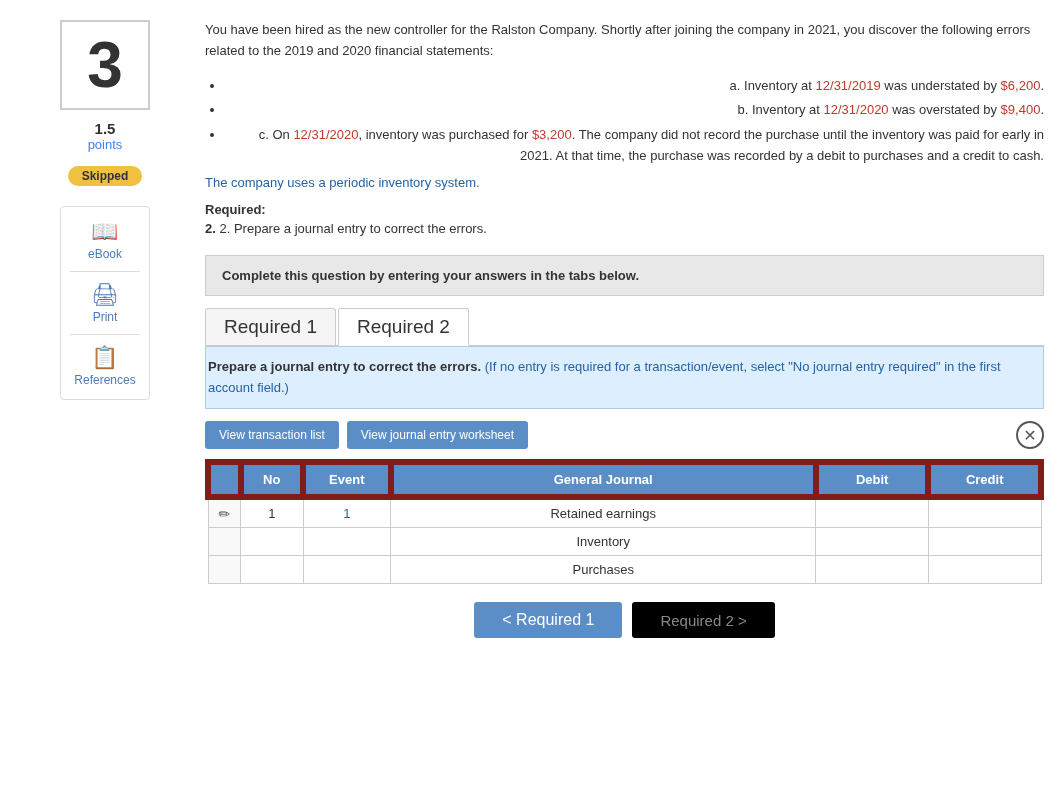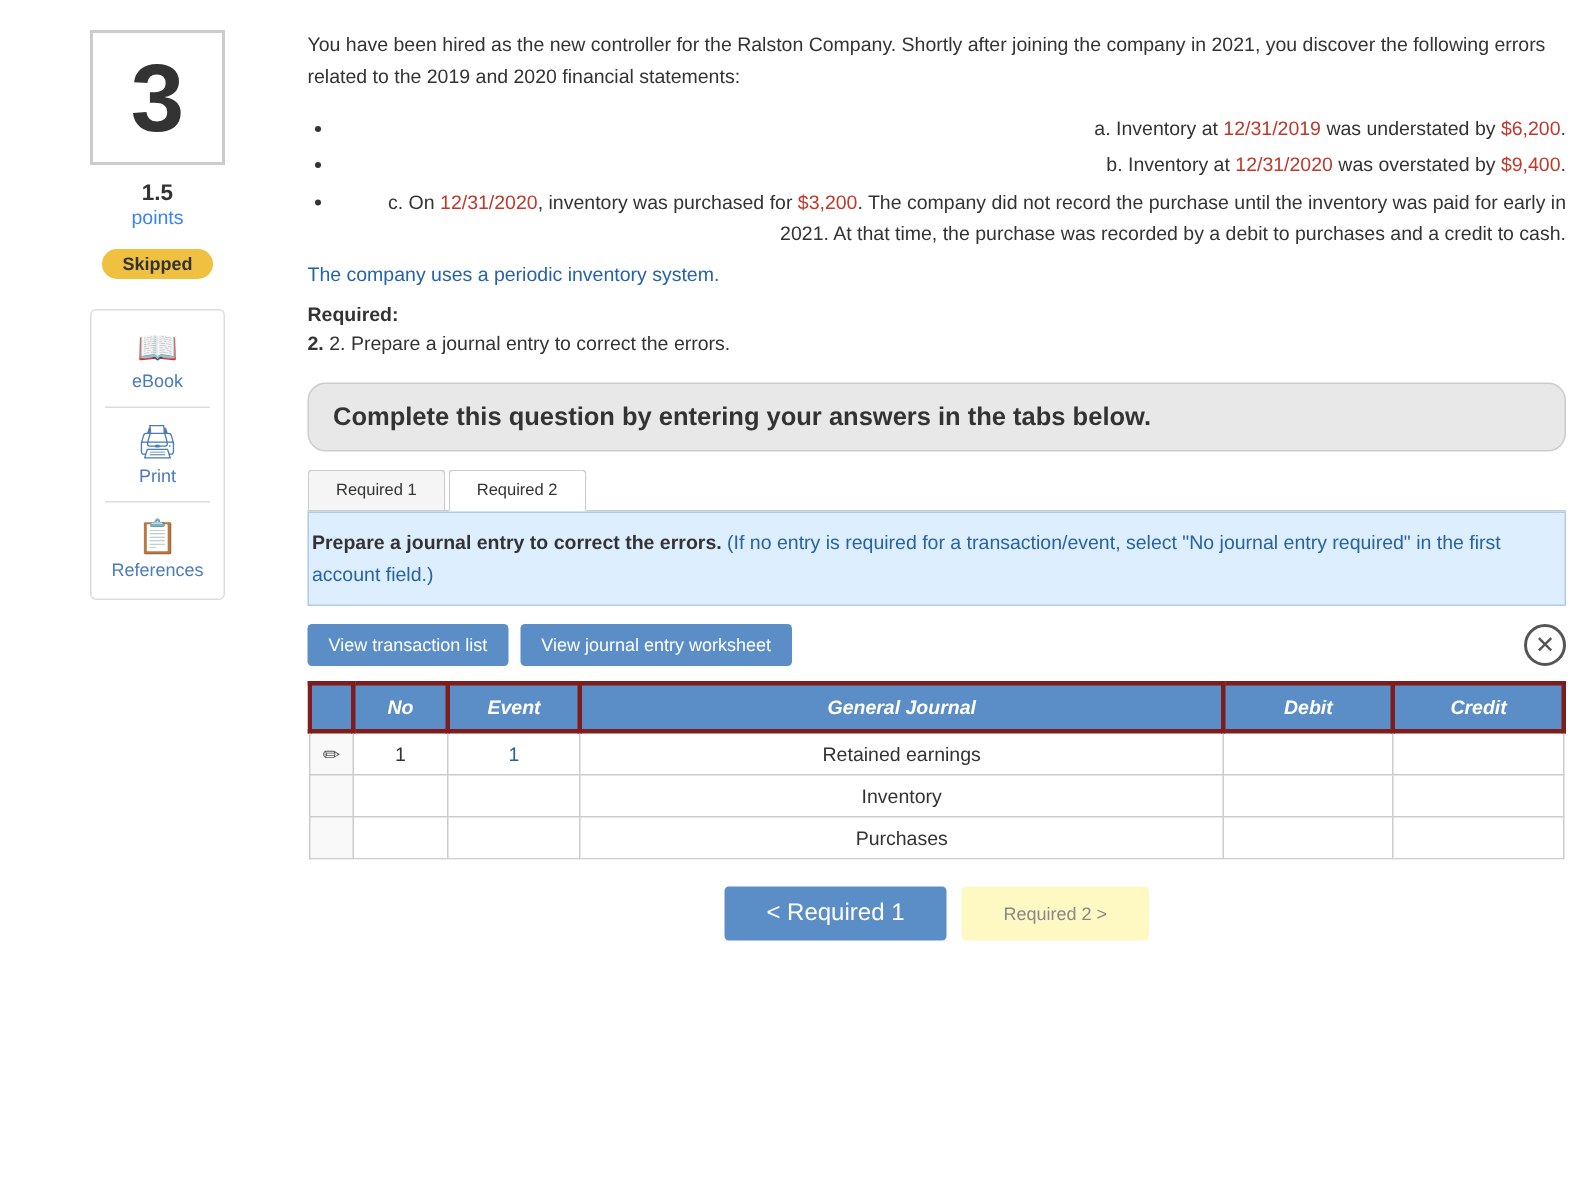--- a/index.html
+++ b/index.html
@@ -39,28 +39,28 @@
     
     .blue-text { color: #2563a6; }
     .red-text { color: #c0392b; }
     
     .periodic-text { color: #2563a6; font-size: 13px; margin-bottom: 12px; }
     
     .required-section { margin-bottom: 10px; }
     
     .complete-question-box {
       background: #e8e8e8; border: 1px solid #ccc;
-      padding: 12px 16px; font-size: 17px; font-weight: bold;
-      margin-bottom: 12px; border-radius: 12px; margin-top: 19px;
+      padding: 12px 16px; font-size: 13px; font-weight: bold;
+      margin-bottom: 12px; border-radius: 0; margin-top: 19px;
     }
     
     
     .tabs-row { display: flex; border-bottom: 1px solid #ccc; margin-bottom: 0; }
     .tab {
-      padding: 7px 18px; font-size: 11px; cursor: pointer;
+      padding: 7px 18px; font-size: 19px; cursor: pointer;
       border: 1px solid #ccc; border-bottom: none; background: #f5f5f5;
       margin-right: 2px; border-radius: 3px 3px 0 0;
     }
     .tab.active { background: #fff; font-weight: normal; border-bottom: 1px solid #fff; margin-bottom: -1px; }
     
     
     .info-box {
       background: #ddeeff; border: 1px solid #b0cce8;
       padding: 10px 2px; font-size: 13px; line-height: 1.6;
       margin-bottom: 12px;
@@ -80,21 +80,21 @@
       font-size: 16px; cursor: pointer; color: #555;
     }
     
     
     .journal-table-wrapper { overflow-x: auto; }
     .journal-table {
       border-collapse: collapse; width: 100%; font-size: 13px;
     }
     .journal-table th {
       background: #5b8ec7; color: #fff; padding: 7px 10px;
-      text-align: center; border: 3px solid #7f1d1d; font-style: italic;
+      text-align: center; border: 6px solid #7f1d1d;
     }
     .journal-table td {
       border: 1px solid #ccc; padding: 6px 10px; text-align: center;
     }
     .journal-table td.text-left { text-align: center; }
     .journal-table .edit-cell { background: #f9f9f9; width: 22px; padding: 4px; }
     .pencil-icon { font-size: 14px; color: #555; cursor: pointer; }
     
     .col-no { width: 50px; }
     .col-event { width: 70px; }
@@ -102,22 +102,22 @@
     .col-debit { width: 90px; }
     .col-credit { width: 90px; }
     
     
     .nav-buttons-row { display: flex; justify-content: center; gap: 10px; margin-top: 18px; }
     .nav-btn-active {
       background: #5b8ec7; color: #fff; border: none;
       padding: 9px 28px; font-size: 16px; cursor: pointer; border-radius: 3px;
     }
     .nav-btn-inactive {
-      background: #fef9c3; color: #888; border: none;
-      padding: 9px 28px; font-size: 12px; cursor: default; border-radius: 3px;
+      background: #000000; color: #888; border: none;
+      padding: 9px 28px; font-size: 15px; cursor: default; border-radius: 3px;
     }
   </style>
 </head>
 <body>
 
 <div class="page-container">
 
   <div class="sidebar">
     <div class="question-number-box">
       <span>3</span>

